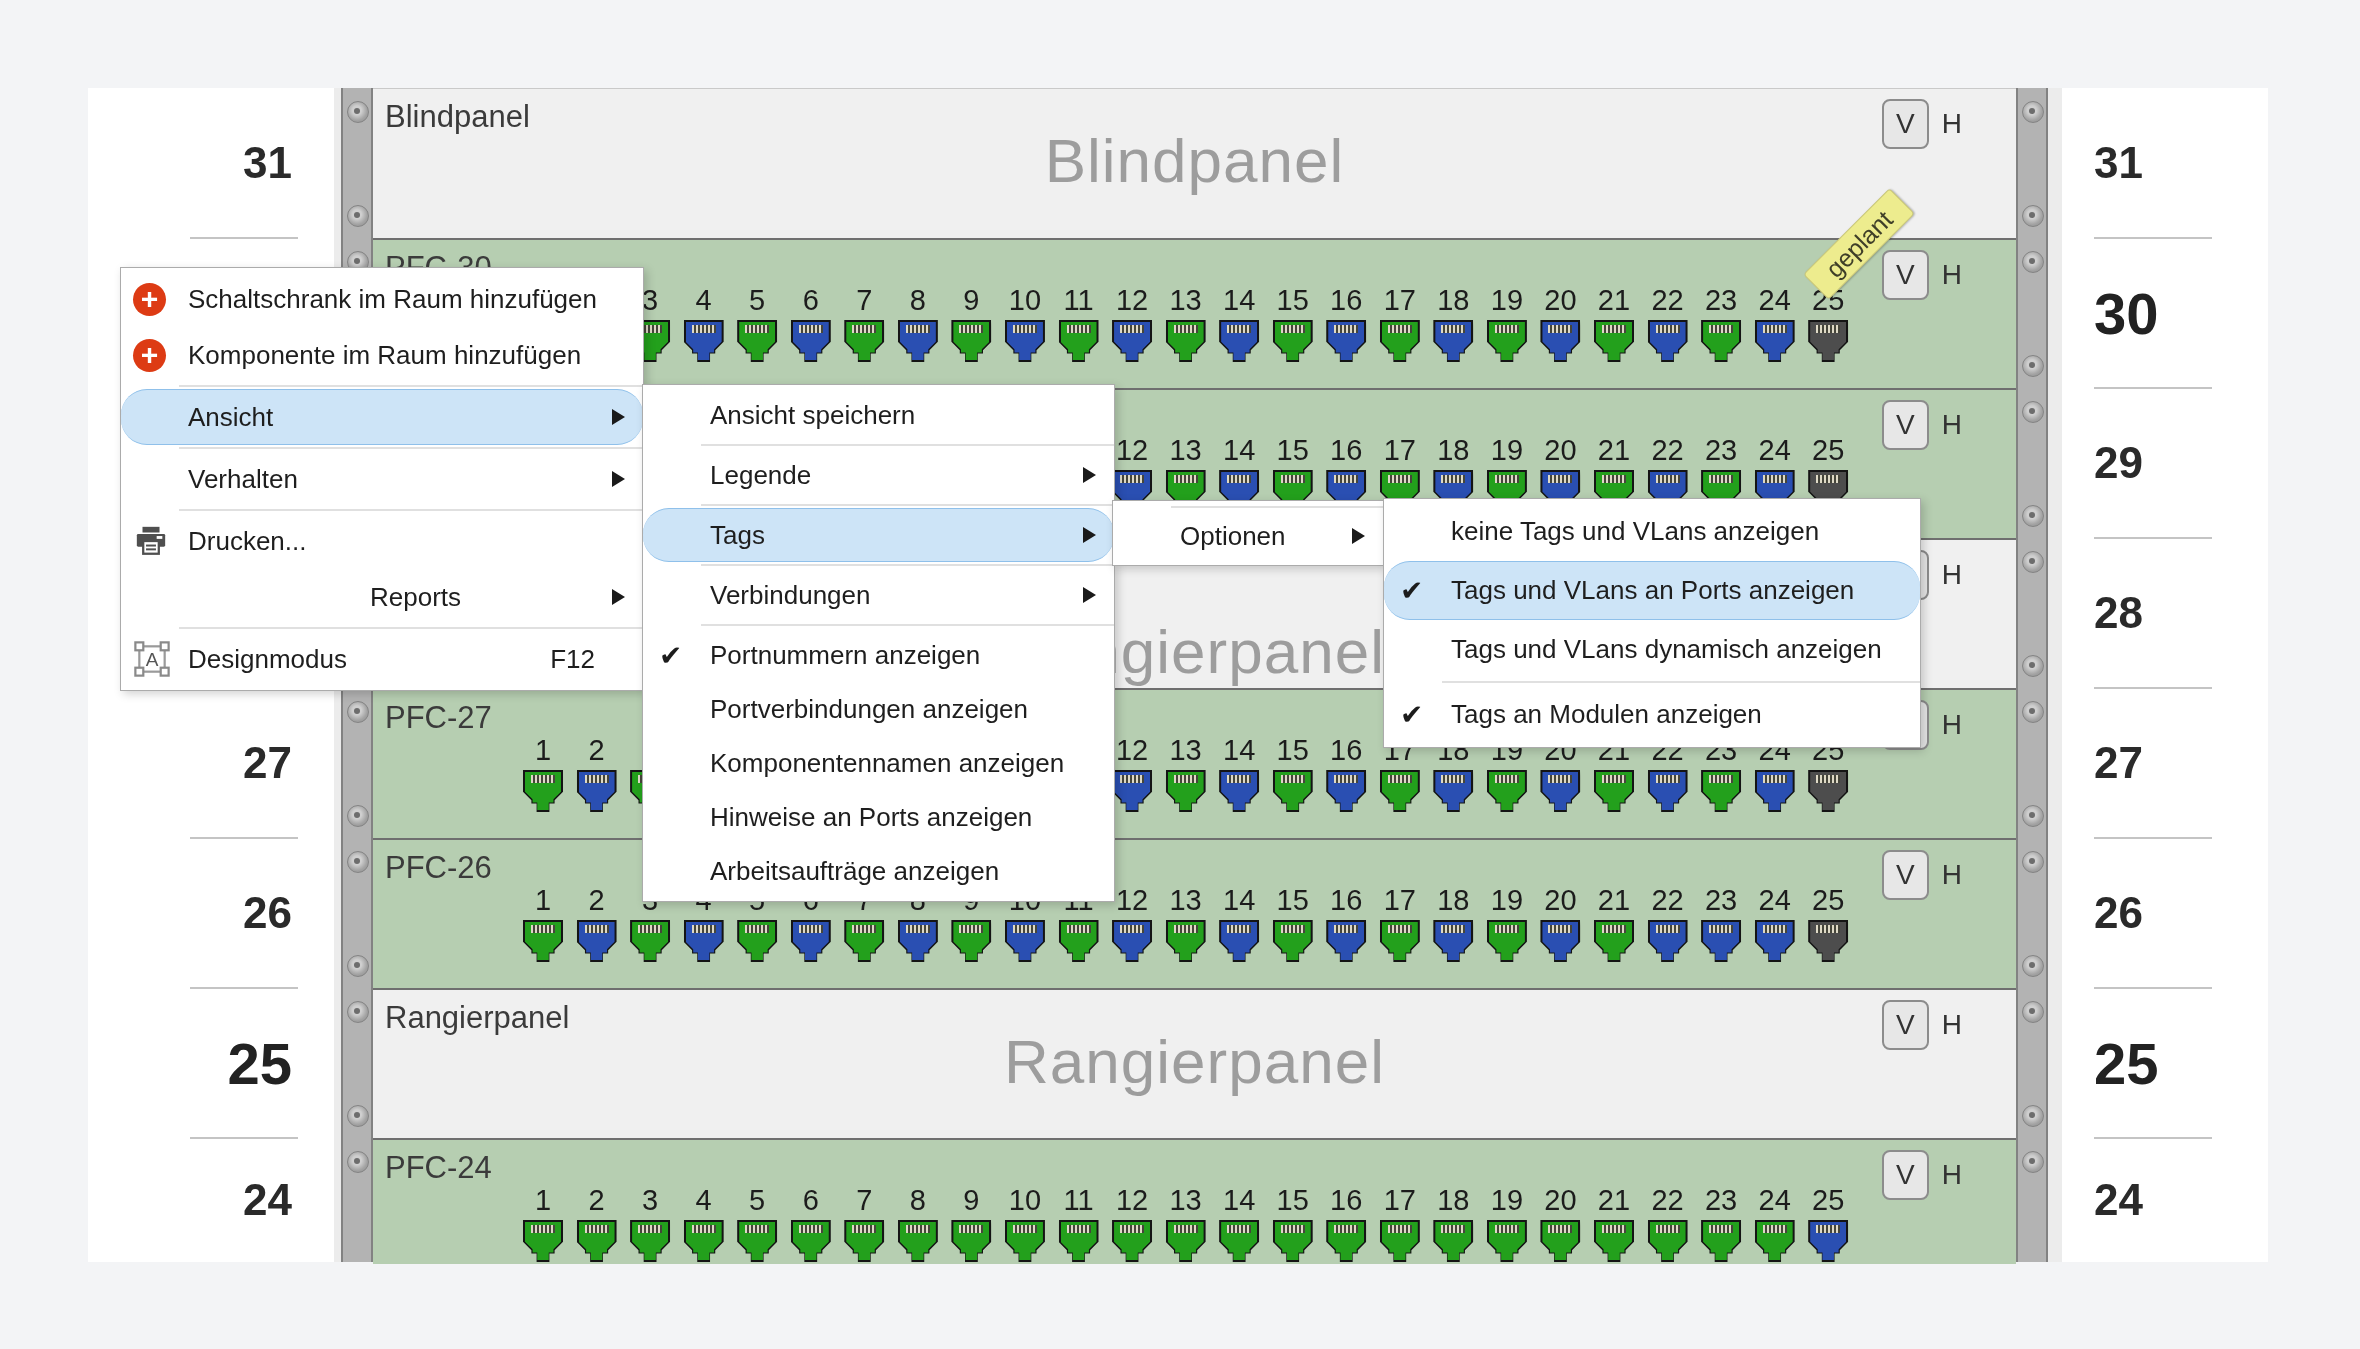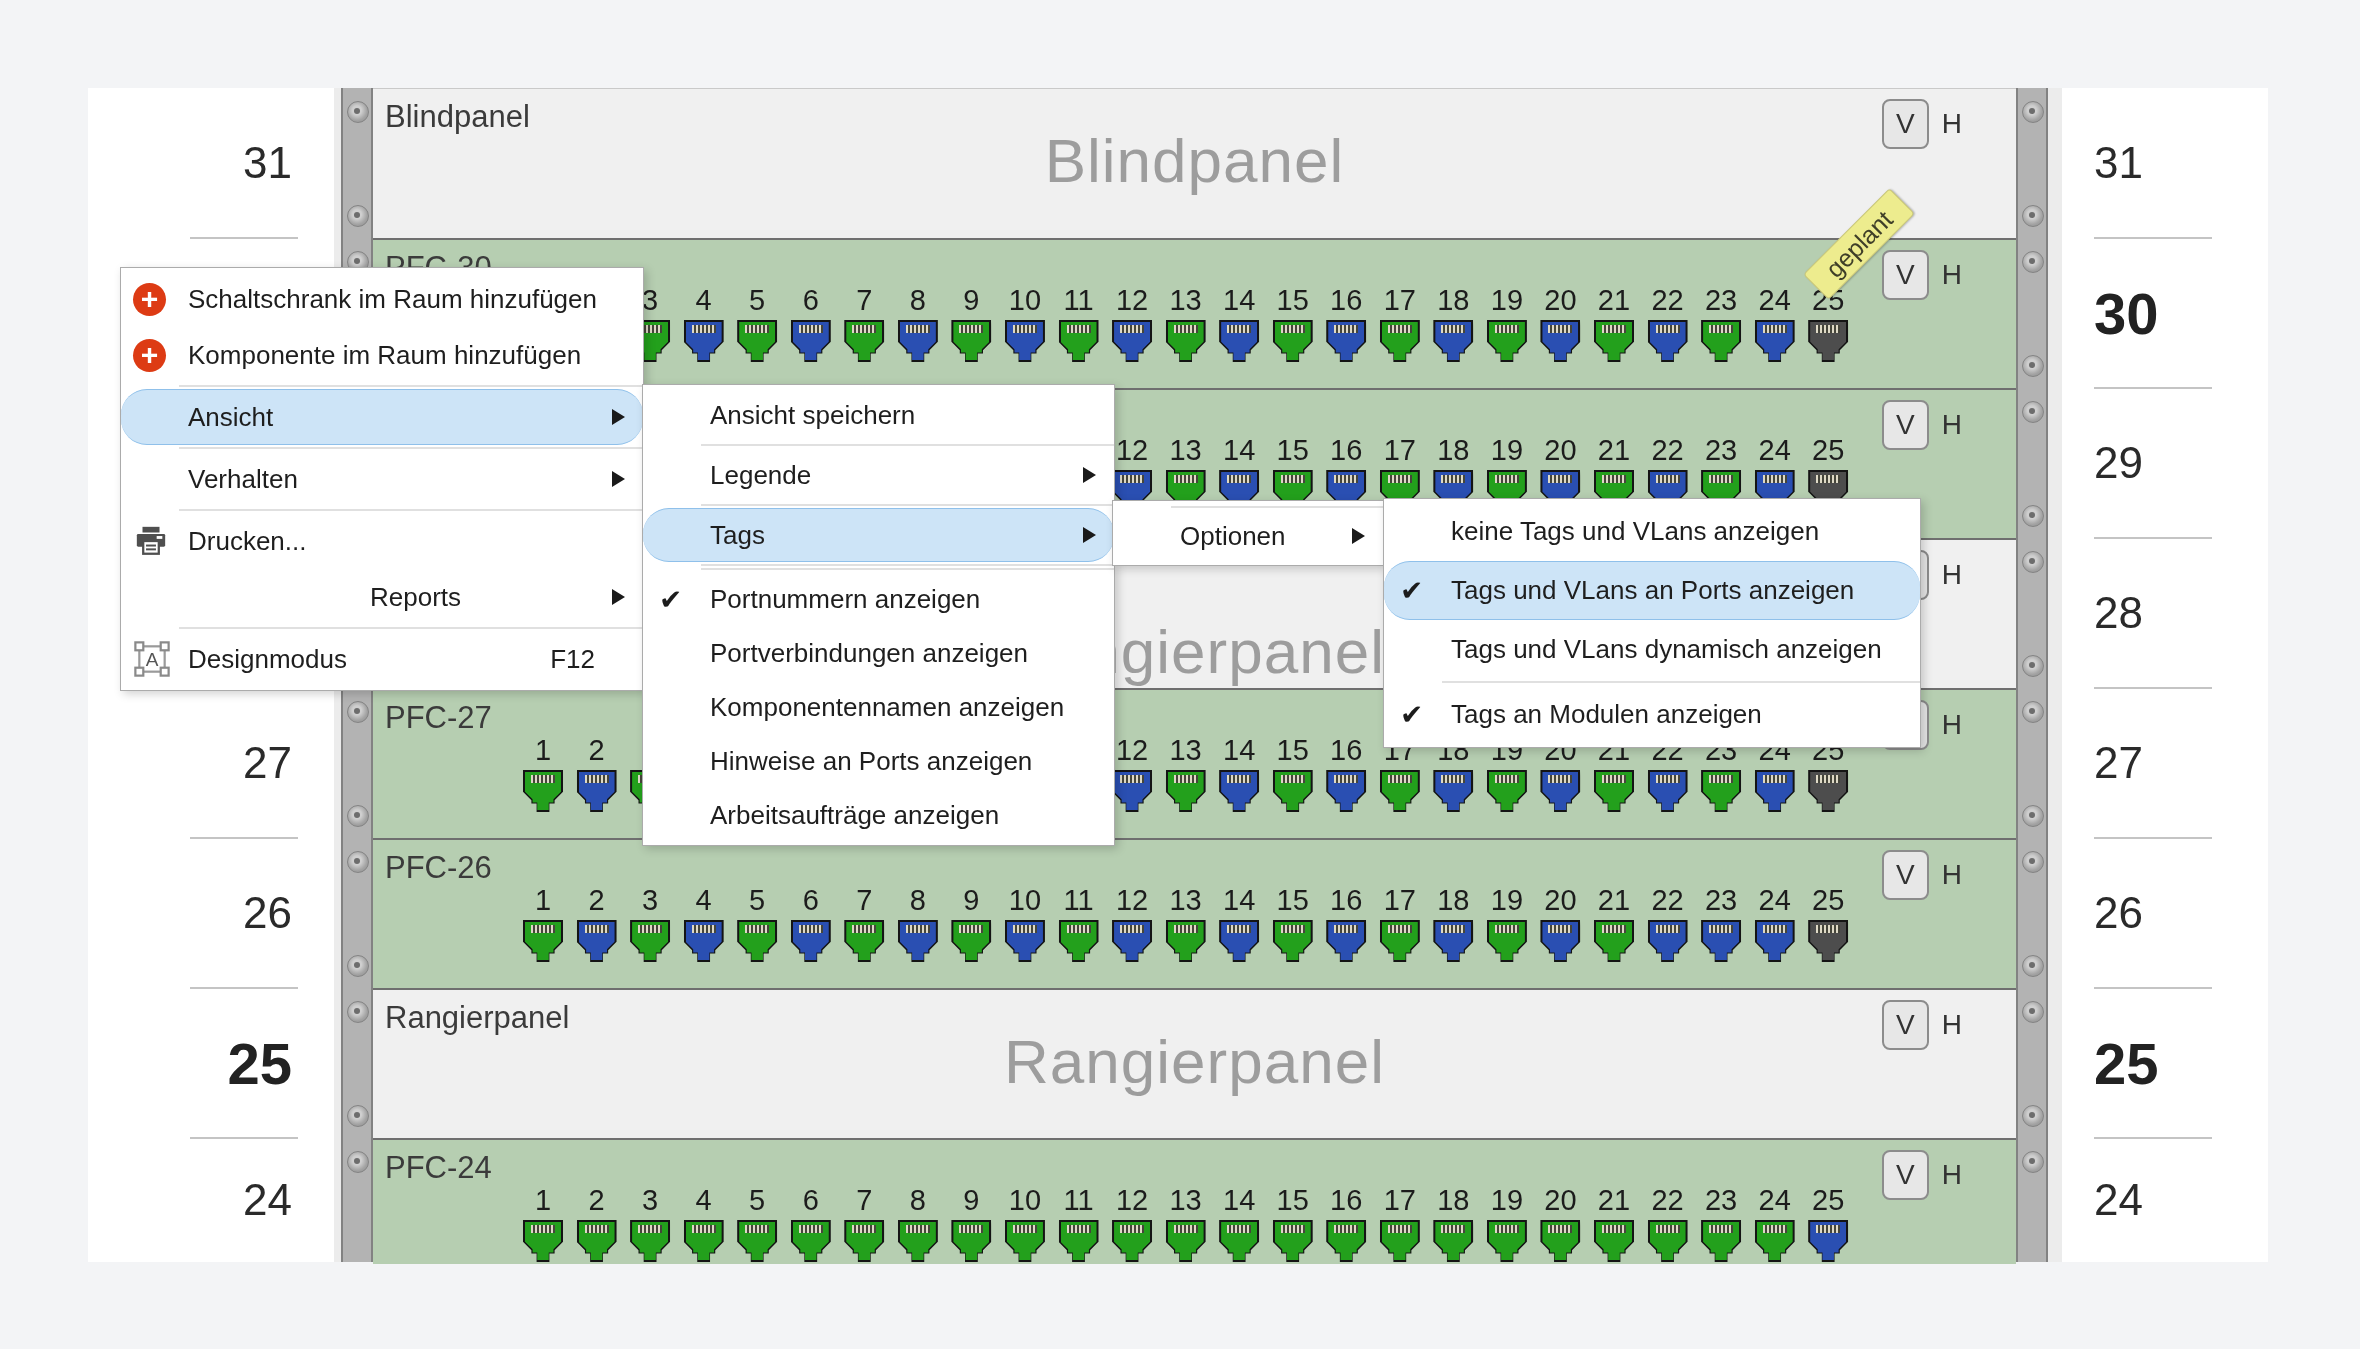--- a/index.html
+++ b/index.html
@@ -44,21 +44,21 @@
   .jack-in.dark{background:var(--port_dark);}
   .pins{position:absolute;left:6px;top:3px;width:24px;height:8px;
         background:repeating-linear-gradient(90deg,#ded9c6 0 2px,#45453a 2px 4px);}
 
   
   .tag{position:absolute;width:120px;height:34px;line-height:34px;text-align:center;
        background:var(--tag_yellow);border:1px solid #c9c77a;border-radius:4px;color:#3f3f28;
        font-size:25px;transform:rotate(-45deg);box-shadow:1px 1px 2px rgba(0,0,0,0.25);}
 
   
-  .unit{position:absolute;color:#2a2a2a;font-size:44px;display:flex;align-items:center;}
+  .unit{position:absolute;color:#2a2a2a;font-size:44px;display:flex;align-items:center;font-weight:bold;}
   .unit.left{justify-content:flex-end;}
   .unit.bold{font-size:58px;font-weight:700;color:#222;}
   .num-sep{position:absolute;height:2px;background:#c4c4c4;}
 
   
   .menu{position:absolute;background:#ffffff;border:1px solid #ababab;
         box-shadow:3px 3px 9px rgba(0,0,0,0.18);padding:3px 0;z-index:20;}
   .mi{position:relative;display:flex;align-items:center;padding-left:67px;font-size:26px;color:#1e1e1e;box-sizing:border-box;}
   .mi.hl{background:var(--accent_highlight);border-top:1px solid #8fc0ea;border-bottom:1px solid #8fc0ea;border-radius:26px;}
   .mi .arrow{position:absolute;right:18px;width:0;height:0;border-left:13px solid #1a1a1a;
@@ -1241,20 +1241,24 @@
         <div class="mi" style="height: 54px;">
           <span>Legende</span>
           <span class="arrow"></span>
         </div>
         <div class="msep"></div>
         <div class="mi hl" style="height: 54px;">
           <span>Tags</span>
           <span class="arrow"></span>
         </div>
         <div class="msep"></div>
+        <div class="mi" style="height: 54px;">
+          <span>Verbindungen</span>
+          <span class="arrow"></span>
+        </div>
         <div class="msep"></div>
         <div class="mi" style="height: 54px;">
           <span class="check">✔</span>
           <span>Portnummern anzeigen</span>
         </div>
         <div class="mi" style="height: 54px;">
           <span>Portverbindungen anzeigen</span>
         </div>
         <div class="mi" style="height: 54px;">
           <span>Komponentennamen anzeigen</span>

